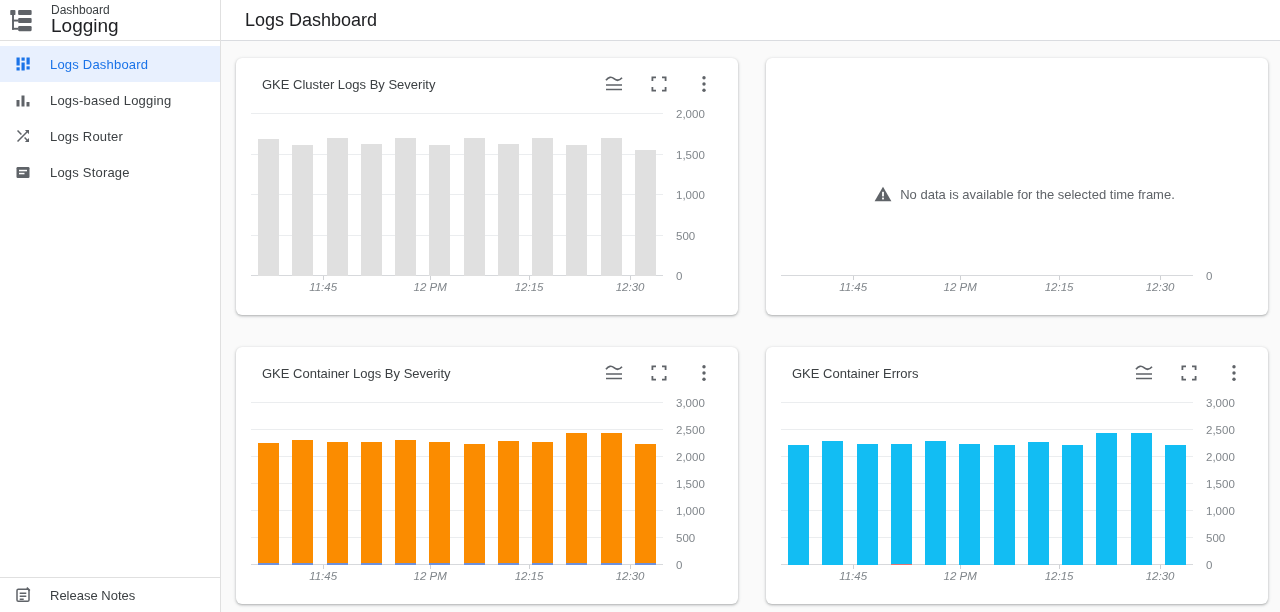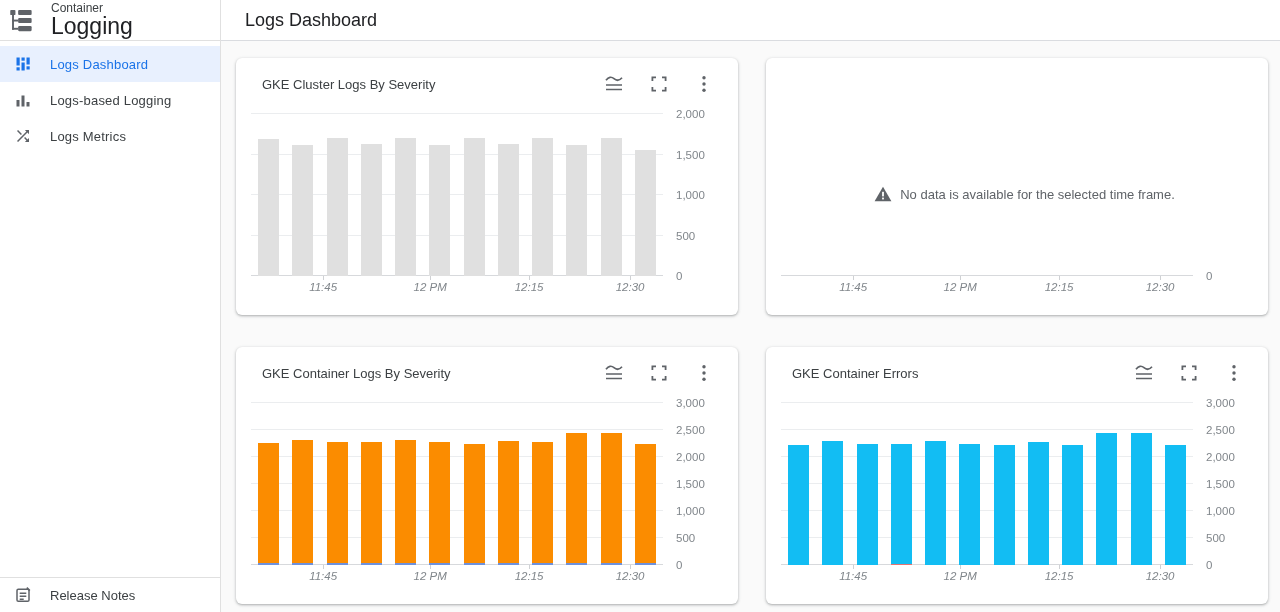--- a/index.html
+++ b/index.html
@@ -4,21 +4,21 @@
 <style>
   * { margin:0; padding:0; box-sizing:border-box; }
   html,body { width:1280px; height:612px; overflow:hidden; }
   body { font-family:"Liberation Sans", sans-serif; display:flex; background:#fff; color:#3c4043; }
 
   
   .sidebar { width:221px; border-right:1px solid #e0e0e0; display:flex; flex-direction:column; background:#fff; }
   .logo-row { height:41px; border-bottom:1px solid #e0e0e0; display:flex; align-items:center; padding:2px 0 2px 8px; }
   .logo-text { margin-left:16px; line-height:1.05; }
   .logo-product { font-size:12px; color:#3c4043; }
-  .logo-service { font-size:23px; color:#202124; }
+  .logo-service { font-size:19px; color:#202124; }
   .nav { padding-top:5px; }
   .nav-item { height:36px; display:flex; align-items:center; cursor:pointer; }
   .nav-item .nicon { width:18px; height:18px; margin:0 18px 0 14px; display:flex; align-items:center; justify-content:center; }
   .nav-item .nlabel { font-size:13px; color:#3c4043; letter-spacing:.2px; }
   .nav-item.selected { background:#e8f0fe; }
   .nav-item.selected .nlabel { color:#1a73e8; }
   .side-spacer { flex:1; }
   .side-footer { border-top:1px solid #e0e0e0; height:35px; display:flex; align-items:center; cursor:pointer; }
   .side-footer .nicon { width:18px; height:18px; margin:0 18px 0 14px; }
   .side-footer .nlabel { font-size:13px; color:#3c4043; }
@@ -64,21 +64,21 @@
         <rect x="2" y="2.6" width="4.6" height="4.6" rx="0.8"></rect>
         <rect x="9" y="2.6" width="12" height="4.6" rx="1"></rect>
         <rect x="3.6" y="7" width="1.7" height="13.2"></rect>
         <rect x="3.6" y="11.2" width="5.4" height="1.7"></rect>
         <rect x="9" y="9.7" width="12" height="4.6" rx="1"></rect>
         <rect x="3.6" y="18.5" width="5.4" height="1.7"></rect>
         <rect x="9" y="16.9" width="12" height="4.6" rx="1"></rect>
       </g>
     </svg>
     <div class="logo-text">
-      <div class="logo-product">Container</div>
+      <div class="logo-product">Dashboard</div>
       <div class="logo-service">Logging</div>
     </div>
   </div>
 
   <nav class="nav">
     <div class="nav-item selected">
       <span class="nicon">
         <svg width="18" height="18" viewBox="0 0 18 18">
             <g fill="#1a73e8">
               <rect x="2.5" y="2.5" width="3.2" height="8"></rect>
@@ -103,21 +103,31 @@
           </svg>
       </span>
       <span class="nlabel">Logs-based Logging</span>
     </div>
     <div class="nav-item">
       <span class="nicon">
         <svg width="18" height="18" viewBox="0 0 24 24">
             <path fill="#5f6368" d="M10.59 9.17L5.41 4 4 5.41l5.17 5.17 1.42-1.41zM14.5 4l2.04 2.04L4 18.59 5.41 20 17.96 7.46 20 9.5V4h-5.5zm.33 9.41l-1.41 1.41 3.13 3.13L14.5 20H20v-5.5l-2.04 2.04-3.13-3.13z"></path>
           </svg>
       </span>
-      <span class="nlabel">Logs Metrics</span>
+      <span class="nlabel">Logs Router</span>
+    </div>
+    <div class="nav-item">
+      <span class="nicon">
+        <svg width="18" height="18" viewBox="0 0 18 18">
+            <rect x="2.5" y="4" width="13" height="11" rx="1.2" fill="#5f6368"></rect>
+            <rect x="5" y="6.8" width="8" height="1.5" fill="#fff"></rect>
+            <rect x="5" y="9.8" width="5.5" height="1.5" fill="#fff"></rect>
+          </svg>
+      </span>
+      <span class="nlabel">Logs Storage</span>
     </div>
   </nav>
 
   <div class="side-spacer"></div>
 
   <div class="side-footer">
     <span class="nicon">
       <svg width="18" height="18" viewBox="0 0 18 18" fill="none" stroke="#5f6368" stroke-width="1.5">
         <rect x="3" y="3.2" width="12" height="12" rx="1.3"></rect>
         <path d="M5.7 7.2h6.6M5.7 10.2h6.6M5.7 13.2h4"></path>

